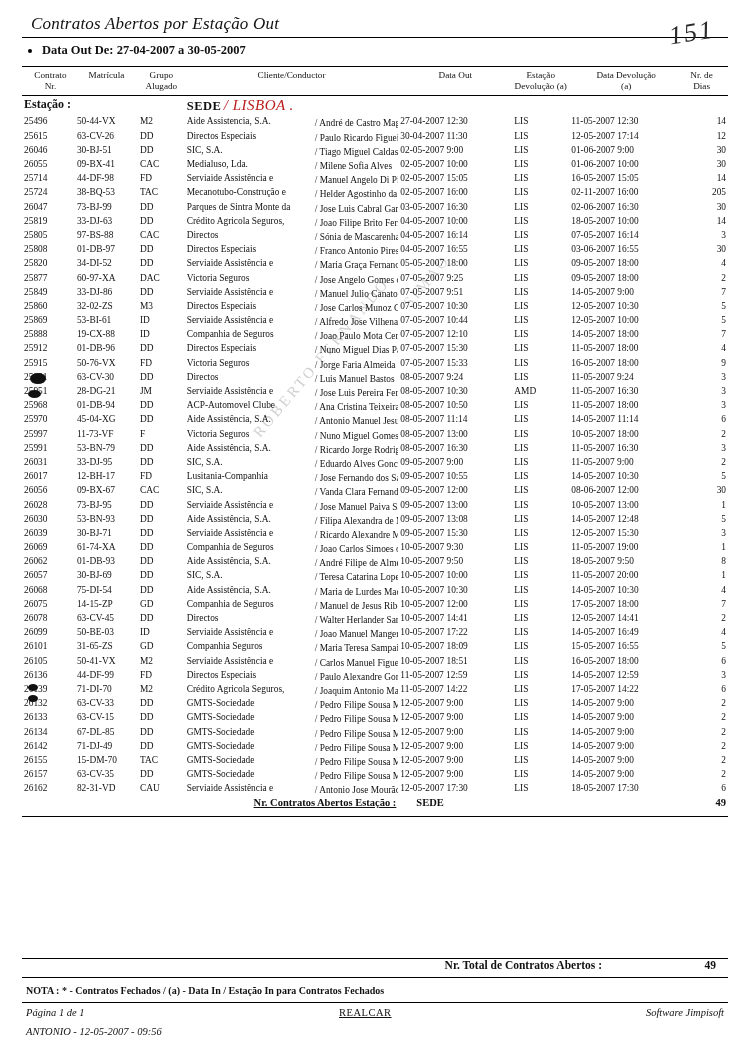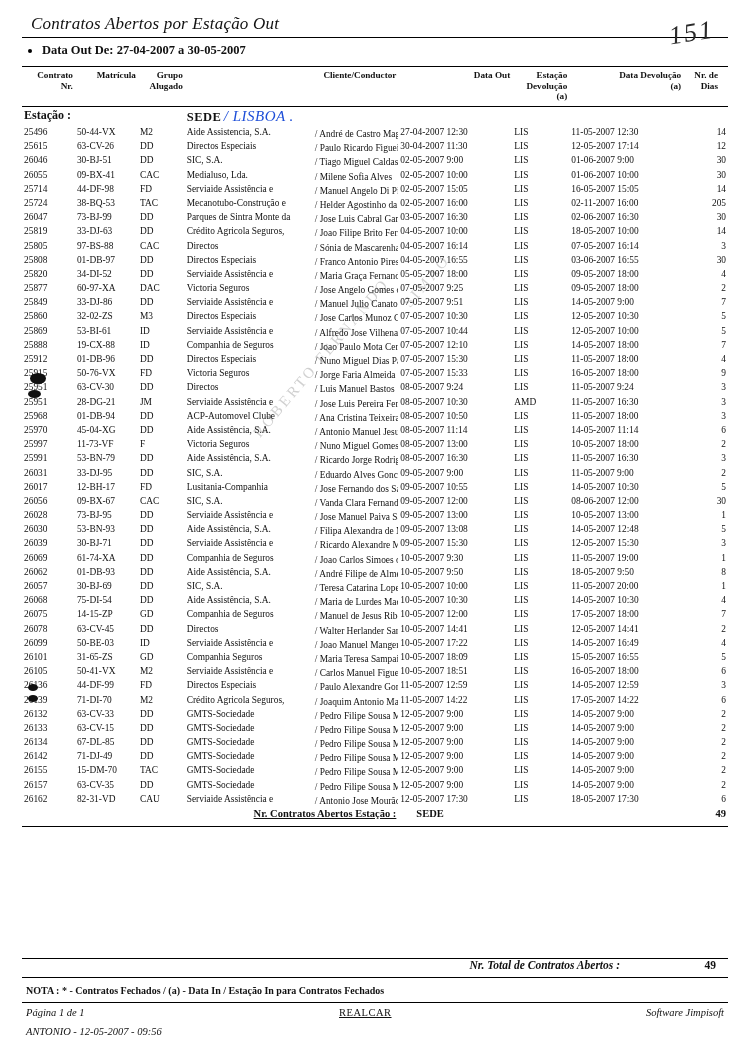--- a/index.html
+++ b/index.html
@@ -71,26 +71,25 @@
   hr.thin { border: none; border-top: 1px solid #000; margin: 0; }
   hr.thick { border: none; border-top: 1.4px solid #000; margin: 0; }
 
   table.grid {
     width: 100%;
     border-collapse: collapse;
     font-size: 9.3px;
     table-layout: fixed;
   }
   table.grid th {
-    font-weight: bold;
+    font-weight: normal;
     font-size: 9.2px;
     padding: 3px 2px 4px 2px;
     vertical-align: top;
     line-height: 1.15;
-    text-align: right;
   }
   table.grid td {
     padding: 1.1px 2px;
     vertical-align: top;
     white-space: nowrap;
     overflow: hidden;
   }
   .c-contrato { width: 52px; text-align: left; padding-left: 6px !important; }
   .c-matricula { width: 62px; text-align: left; }
   .c-grupo { width: 46px; text-align: left; }
@@ -117,21 +116,21 @@
   }
   .station-name {
     font-weight: bold;
     font-size: 12.5px;
     letter-spacing: .5px;
   }
   .handwrite-station {
     font-family: "Liberation Serif", serif;
     font-style: italic;
     font-size: 15px;
-    color: #1d4ed8;
+    color: #b91c1c;
     letter-spacing: .5px;
   }
 
   .rowdata td { font-size: 9.4px; }
   .cell-date { font-variant-numeric: tabular-nums; }
   .dias { text-align: right; padding-right: 12px; }
 
   
   .totals td {
     font-weight: bold;
@@ -144,21 +143,21 @@
   
   .bottom-area { position: absolute; left: 22px; right: 22px; bottom: 16px; }
   .grand-total {
     display: flex;
     justify-content: flex-end;
     align-items: center;
     font-weight: bold;
     font-size: 11.5px;
     padding: 0 0 6px 0;
   }
-  .grand-total .gt-label { margin-right: 50px; font-style: italic; }
+  .grand-total .gt-label { margin-right: 68px; }
   .grand-total .gt-value { width: 46px; text-align: right; padding-right: 12px; }
   .note {
     font-weight: bold;
     font-size: 10px;
     padding: 7px 2px 6px 4px;
   }
   .footer-row {
     display: flex;
     justify-content: space-between;
     font-size: 10.5px;

